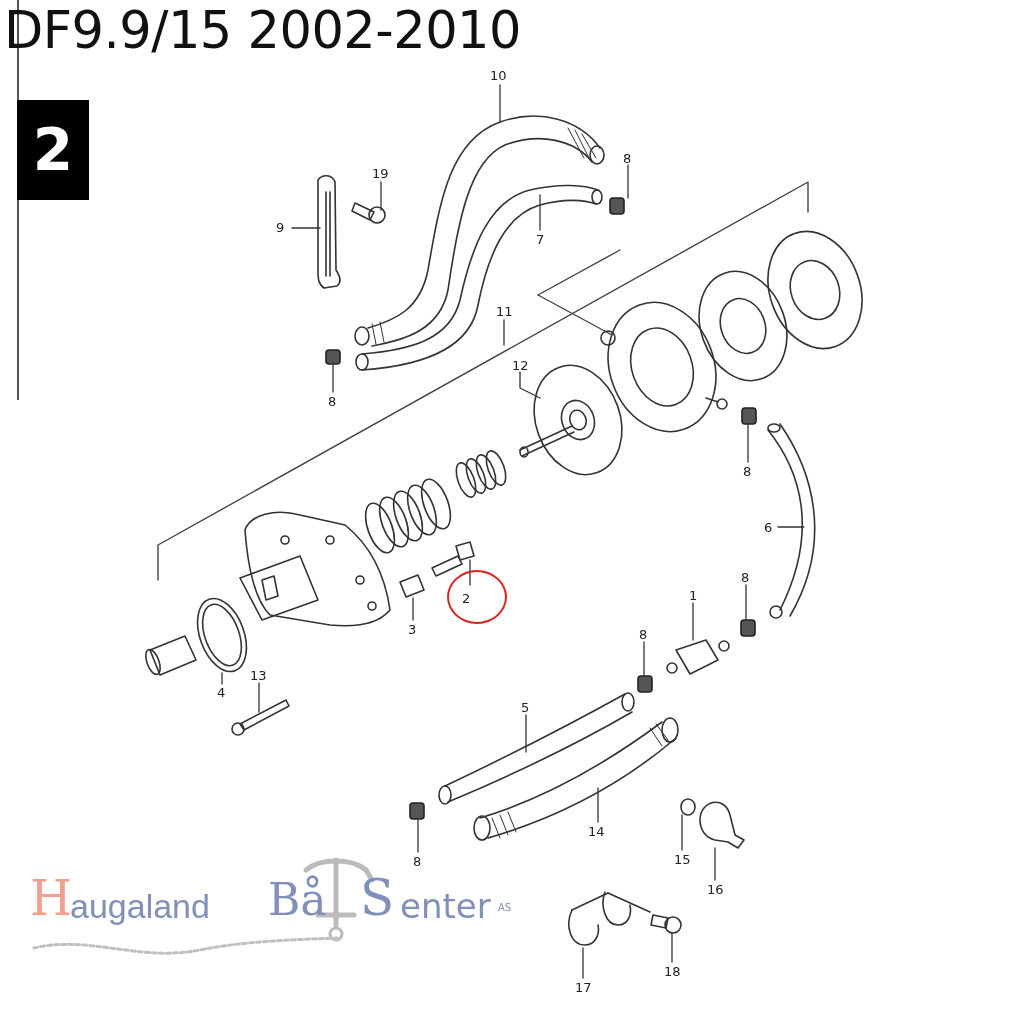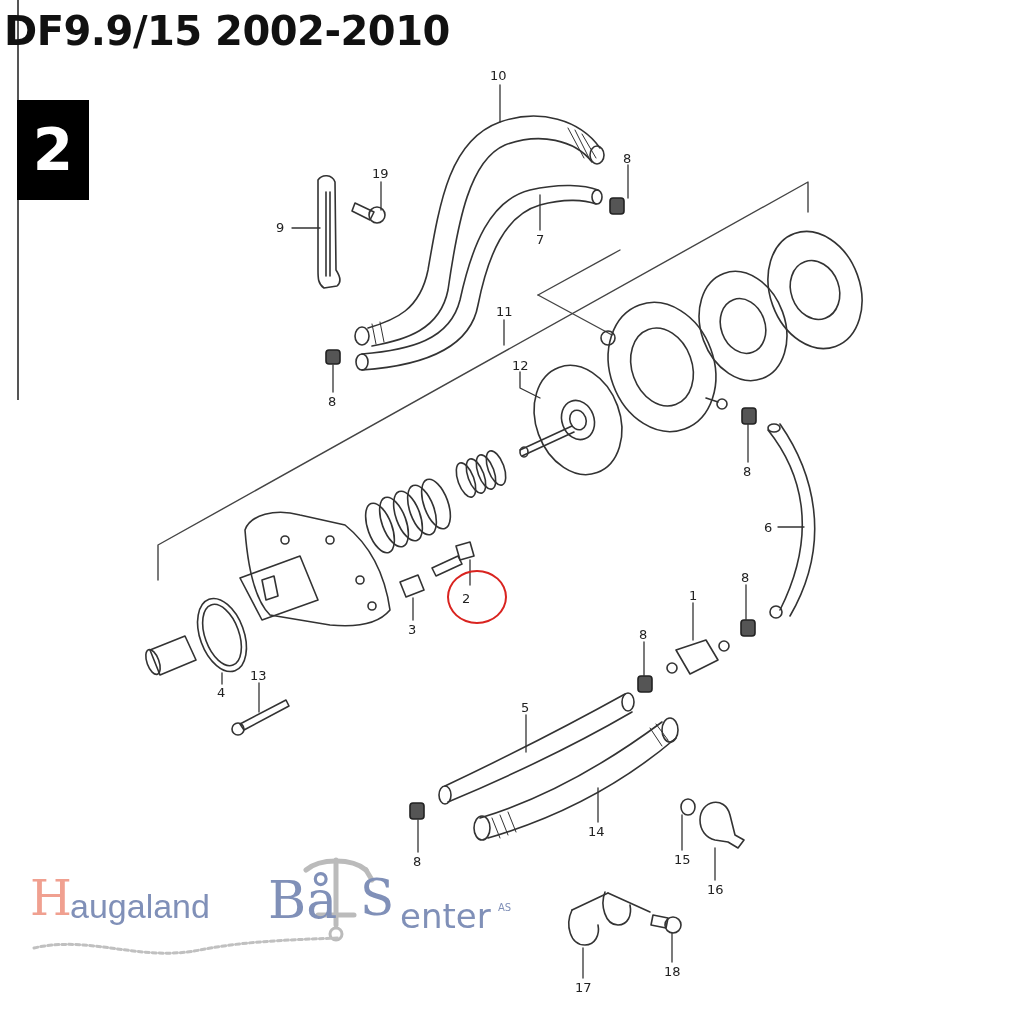--- a/index.html
+++ b/index.html
@@ -1,27 +1,27 @@
 <!DOCTYPE html>
 <html><head>
   <meta charset="utf-8">
   <style>
     html, body { margin: 0; padding: 0; background: #ffffff; }
     body { width: 1024px; height: 1024px; position: relative; overflow: hidden; font-family: "DejaVu Sans", sans-serif; }
-    .title { position: absolute; left: 4px; top: 6px; font-family: "DejaVu Sans", sans-serif; font-weight: bold; font-size: 40px; letter-spacing: -0.5px; color: #111; line-height: 50px; }
+    .title { position: absolute; left: 4px; top: 6px; font-family: "DejaVu Sans", sans-serif; font-weight: normal; font-size: 51px; letter-spacing: -0.5px; color: #111; line-height: 50px; }
     .frame-line { position: absolute; left: 17px; top: 0; width: 2px; height: 400px; background: #555; }
     .section-box { position: absolute; left: 17px; top: 100px; width: 72px; height: 100px; background: #000; color: #fff; font-family: "DejaVu Sans", sans-serif; font-weight: bold; font-size: 58px; text-align: center; line-height: 100px; }
     svg.diagram { position: absolute; left: 0; top: 0; }
     .lbl { font-family: "DejaVu Sans", sans-serif; font-size: 13px; fill: #222; }
     .logo { position: absolute; left: 30px; top: 868px; height: 80px; width: 480px; }
     .logo-h { position: absolute; left: 0; top: 0; font-family: "DejaVu Serif", serif; font-size: 48px; color: #f0a090; line-height: 60px; }
     .logo-t1 { position: absolute; left: 40px; top: 16px; font-family: Liberation Sans, sans-serif; font-size: 34px; color: #8090b8; line-height: 44px; }
-    .logo-b { position: absolute; left: 238px; top: 2px; font-family: "DejaVu Serif", serif; font-size: 52px; color: #8090b8; line-height: 60px; }
+    .logo-b { position: absolute; left: 238px; top: 2px; font-family: "DejaVu Serif", serif; font-size: 44px; color: #8090b8; line-height: 60px; }
     .logo-s { position: absolute; left: 330px; top: 0; font-family: "DejaVu Serif", serif; font-size: 50px; color: #8090b8; line-height: 60px; }
-    .logo-t2 { position: absolute; left: 370px; top: 16px; font-family: "DejaVu Sans", sans-serif; font-size: 34px; color: #8090b8; line-height: 44px; margin-top: 10px; }
+    .logo-t2 { position: absolute; left: 370px; top: 16px; font-family: "DejaVu Sans", sans-serif; font-size: 34px; color: #8090b8; line-height: 44px; }
     .logo-as { position: absolute; left: 468px; top: 34px; font-family: "DejaVu Sans", sans-serif; font-size: 10px; color: #8090b8; }
     .highlight { position: absolute; left: 447px; top: 570px; width: 56px; height: 50px; border: 2px solid #d9231f; border-radius: 50%; }
   </style>
 </head>
 <body>
 
 <div class="frame-line"></div>
 <div class="title">DF9.9/15 2002-2010</div>
 <div class="section-box">2</div>
 

